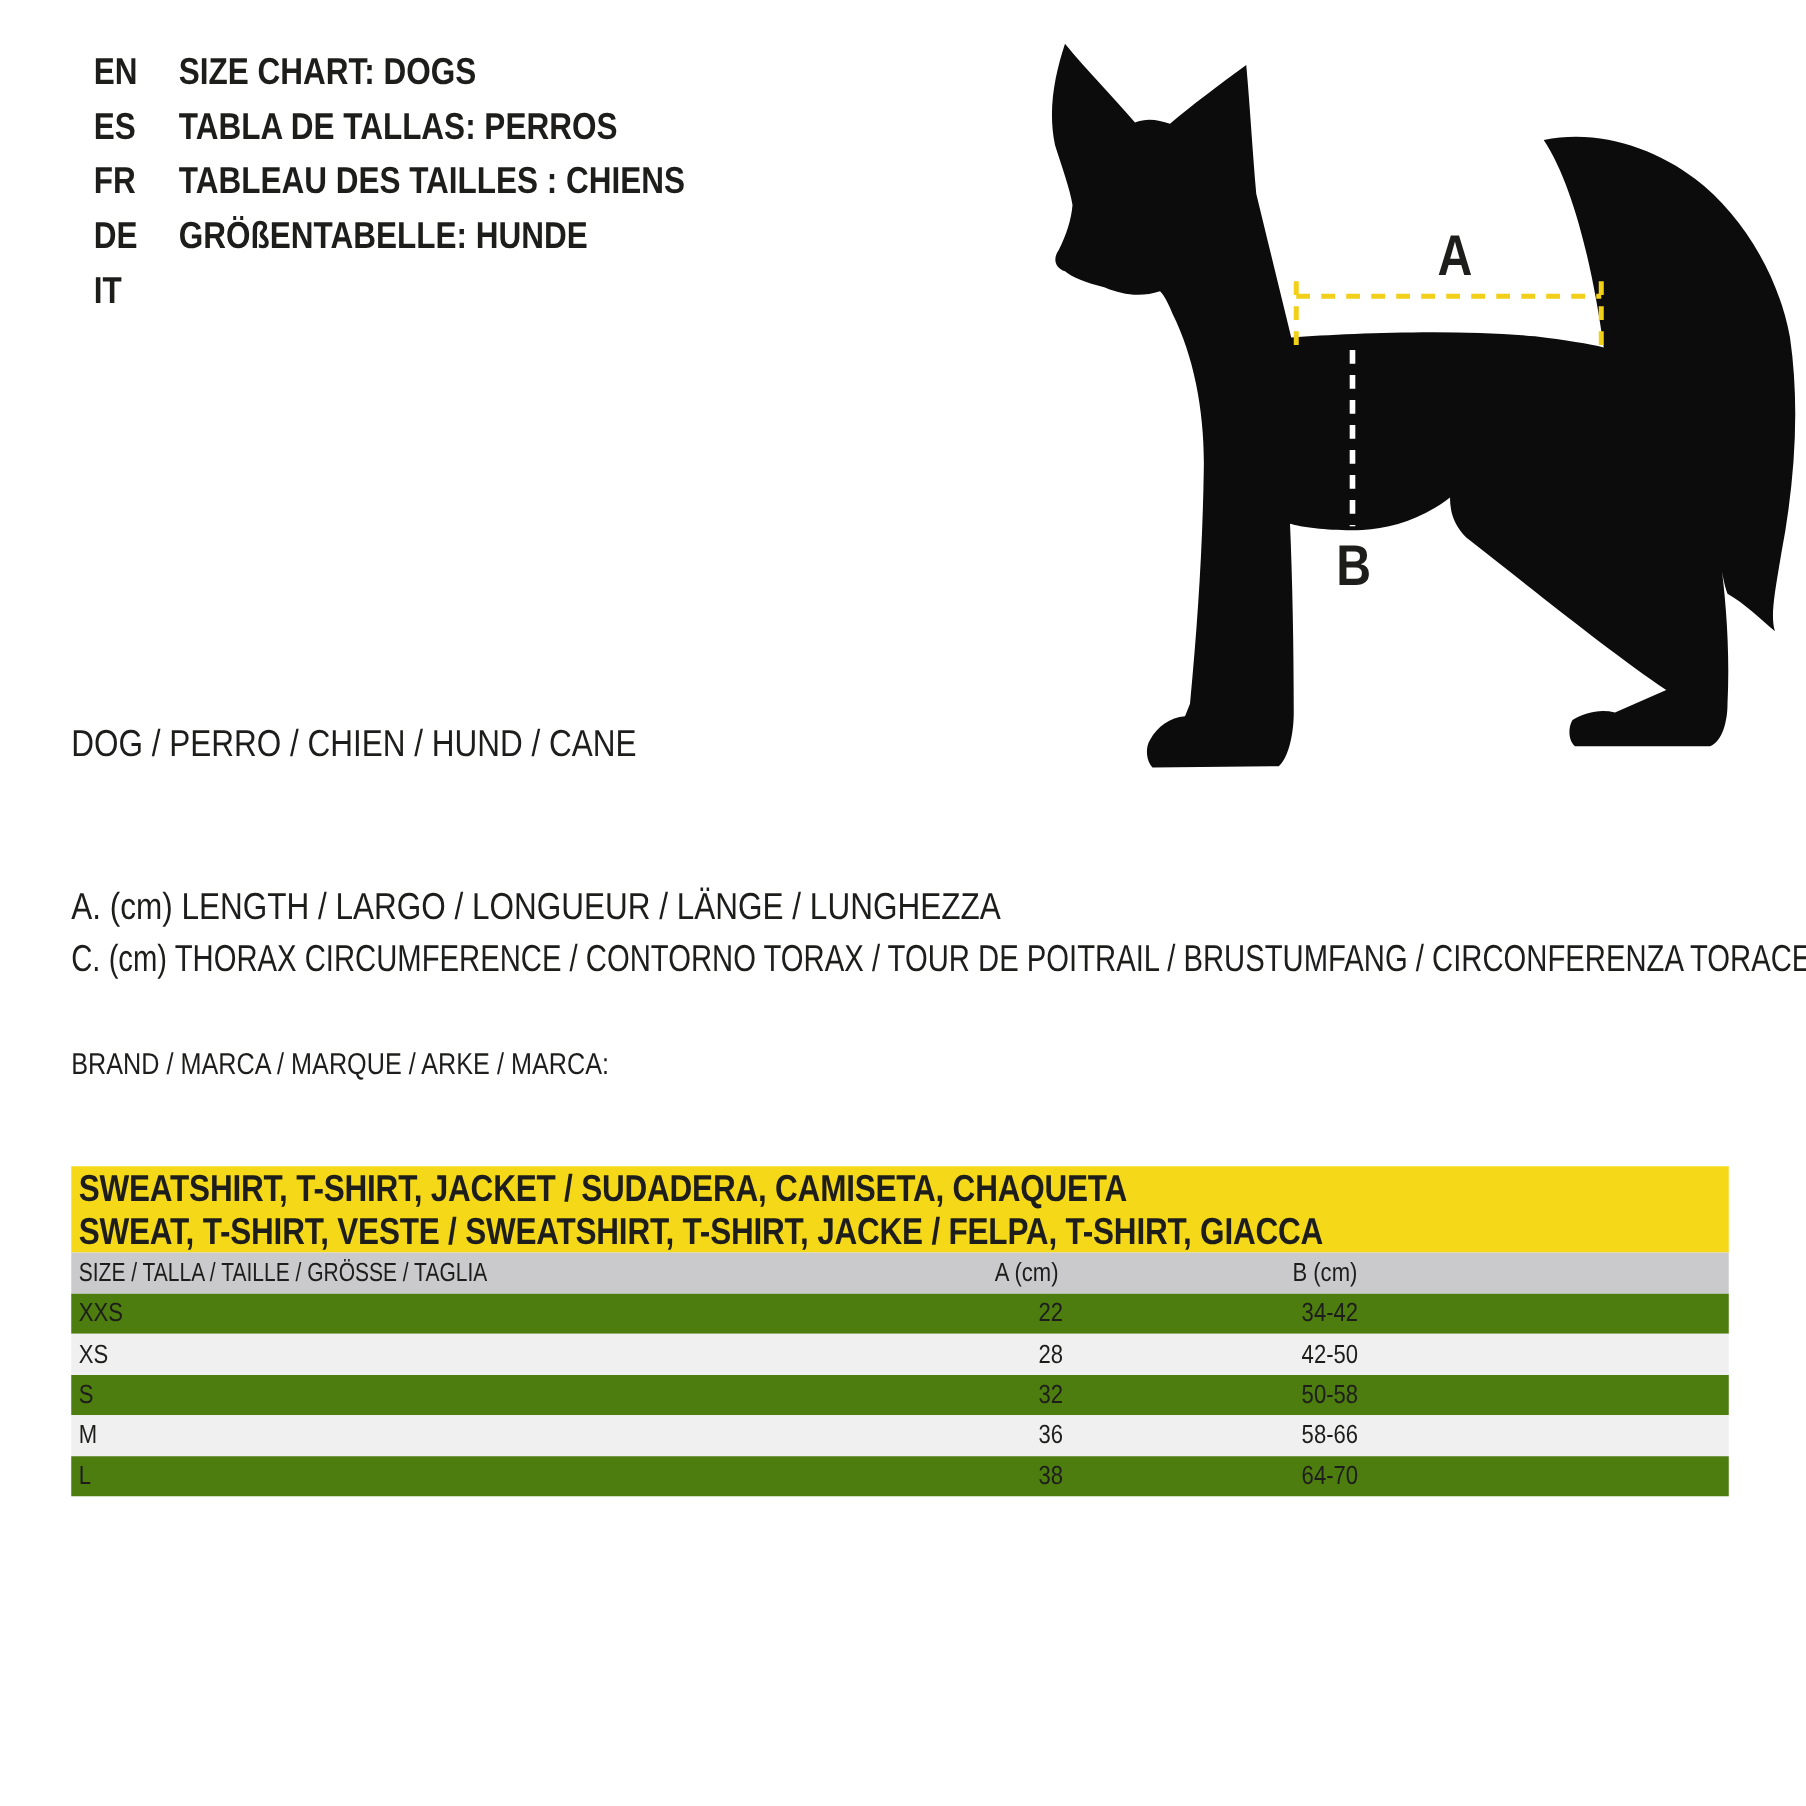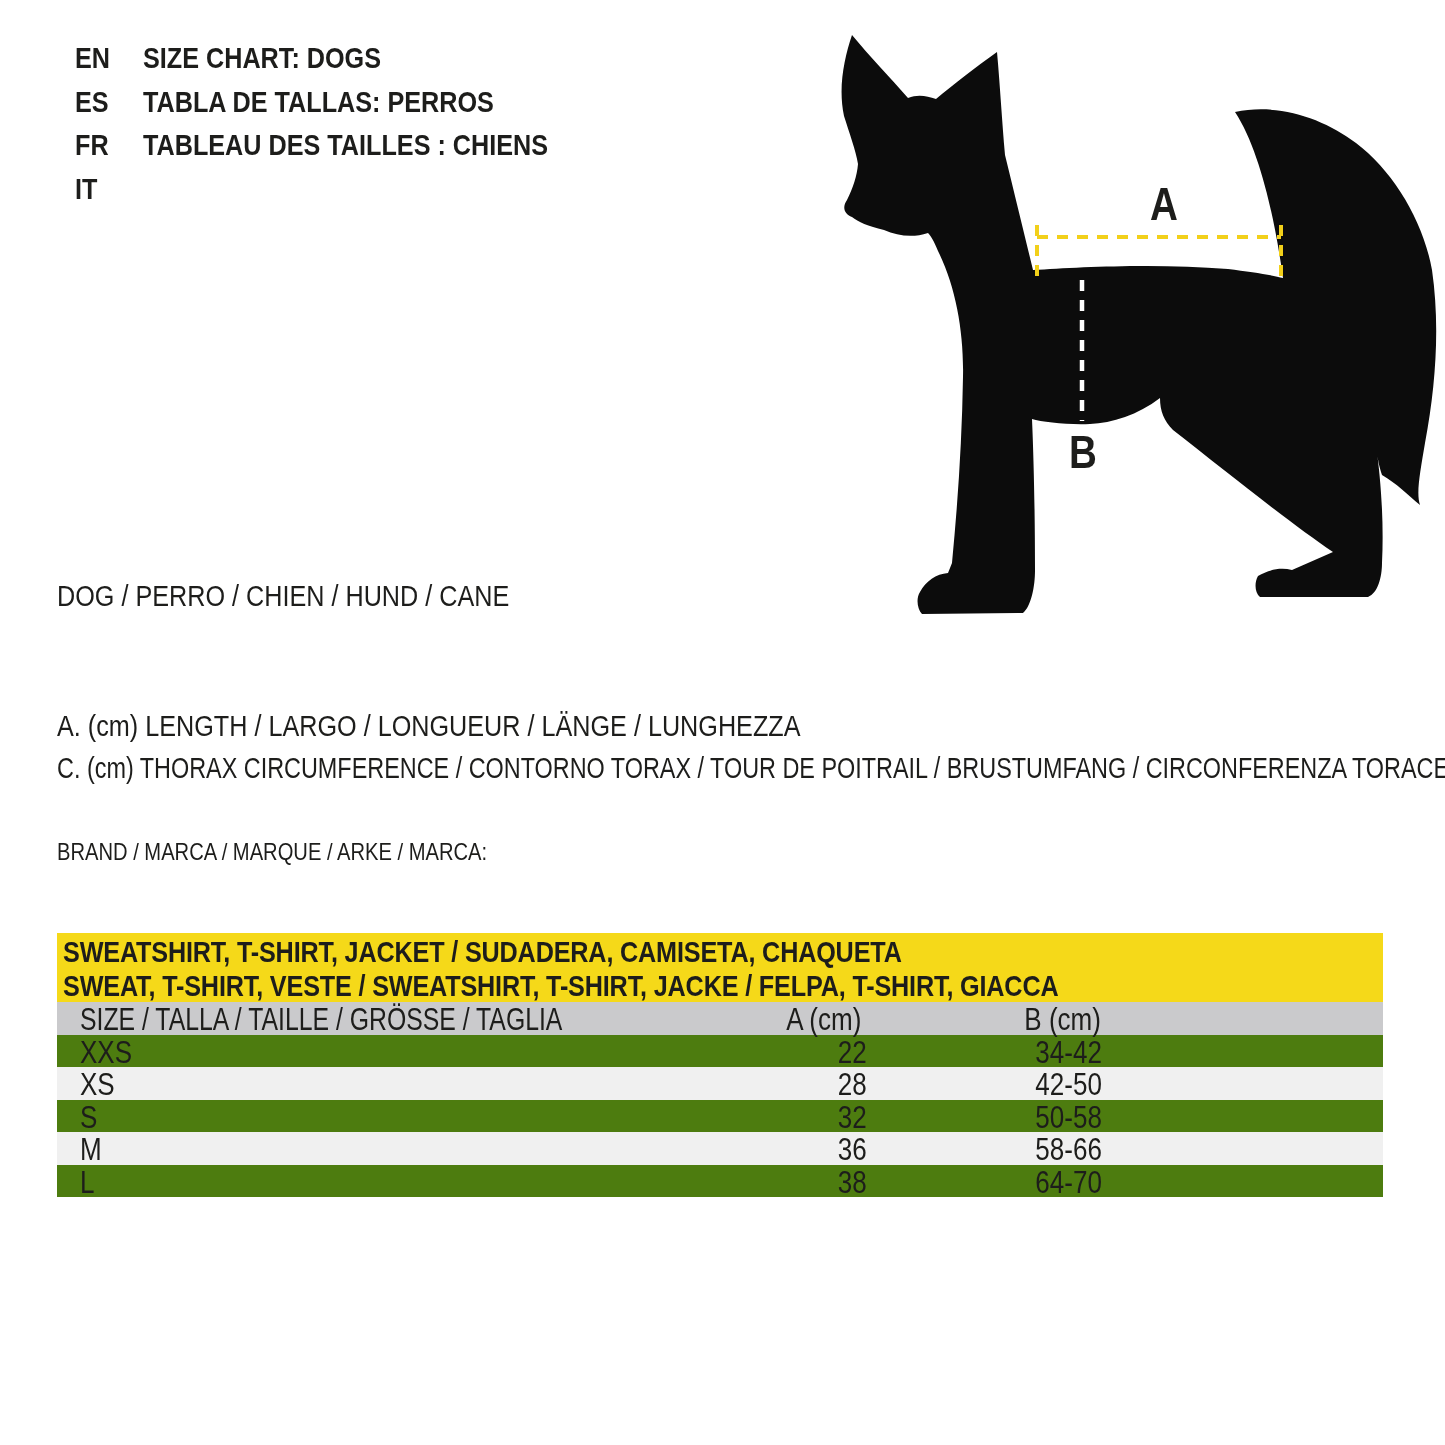--- a/index.html
+++ b/index.html
@@ -30,21 +30,21 @@
   
   .measures { position:absolute; left:57px; top:705px; font-size:30px; font-weight:400; }
   .measures .mline { display:block; height:42px; line-height:42px; }
 
   .brand { position:absolute; left:57px; top:837px; font-size:24px; font-weight:400; line-height:30px;text-decoration:underline; }
 
   
   .size-table { position:absolute; left:57px; top:933px; width:1326px; }
   .tbl-head { background:var(--yellow); height:69px; padding:2px 0 0 6px; }
   .tbl-head .hline { display:block; height:34px; line-height:34px; font-size:30px; font-weight:700; letter-spacing:-0.2px; }
-  .trow { display:grid; grid-template-columns:583px 212px 239px auto; align-items:center; font-size:31px;padding-left:17px; }
+  .trow { display:grid; grid-template-columns:583px 212px 239px auto; align-items:center; font-size:21px; }
   .trow .c1 { padding-left:6px; }
   .trow .c2, .trow .c3 { text-align:right; }
   .trow .c2 .cx, .trow .c3 .cx { transform-origin:50% 70%; }
   .tbl-sub { height:33px; background:var(--subheader_gray); }
   .tbl-row { height:32.4px; background:#4d7c0f; }
   .tbl-row:nth-child(even) { background:var(--row_alt); }
 </style>
 </head>
 <body>
 
@@ -55,20 +55,24 @@
       <div class="lang-code"><span class="cx">EN</span></div>
       <div class="lang-title"><span class="cx">SIZE CHART: DOGS</span></div>
     </div>
     <div class="lang-row">
       <div class="lang-code"><span class="cx">ES</span></div>
       <div class="lang-title"><span class="cx">TABLA DE TALLAS: PERROS</span></div>
     </div>
     <div class="lang-row">
       <div class="lang-code"><span class="cx">FR</span></div>
       <div class="lang-title"><span class="cx">TABLEAU DES TAILLES : CHIENS</span></div>
+    </div>
+    <div class="lang-row">
+      <div class="lang-code"><span class="cx">DE</span></div>
+      <div class="lang-title"><span class="cx">GRÖßENTABELLE: HUNDE</span></div>
     </div>
     <div class="lang-row">
       <div class="lang-code"><span class="cx">IT</span></div>
     </div>
   </div>
 
   <div class="dog-fig">
     <svg viewBox="0 0 612 640">
 
       <path class="sil" d="

